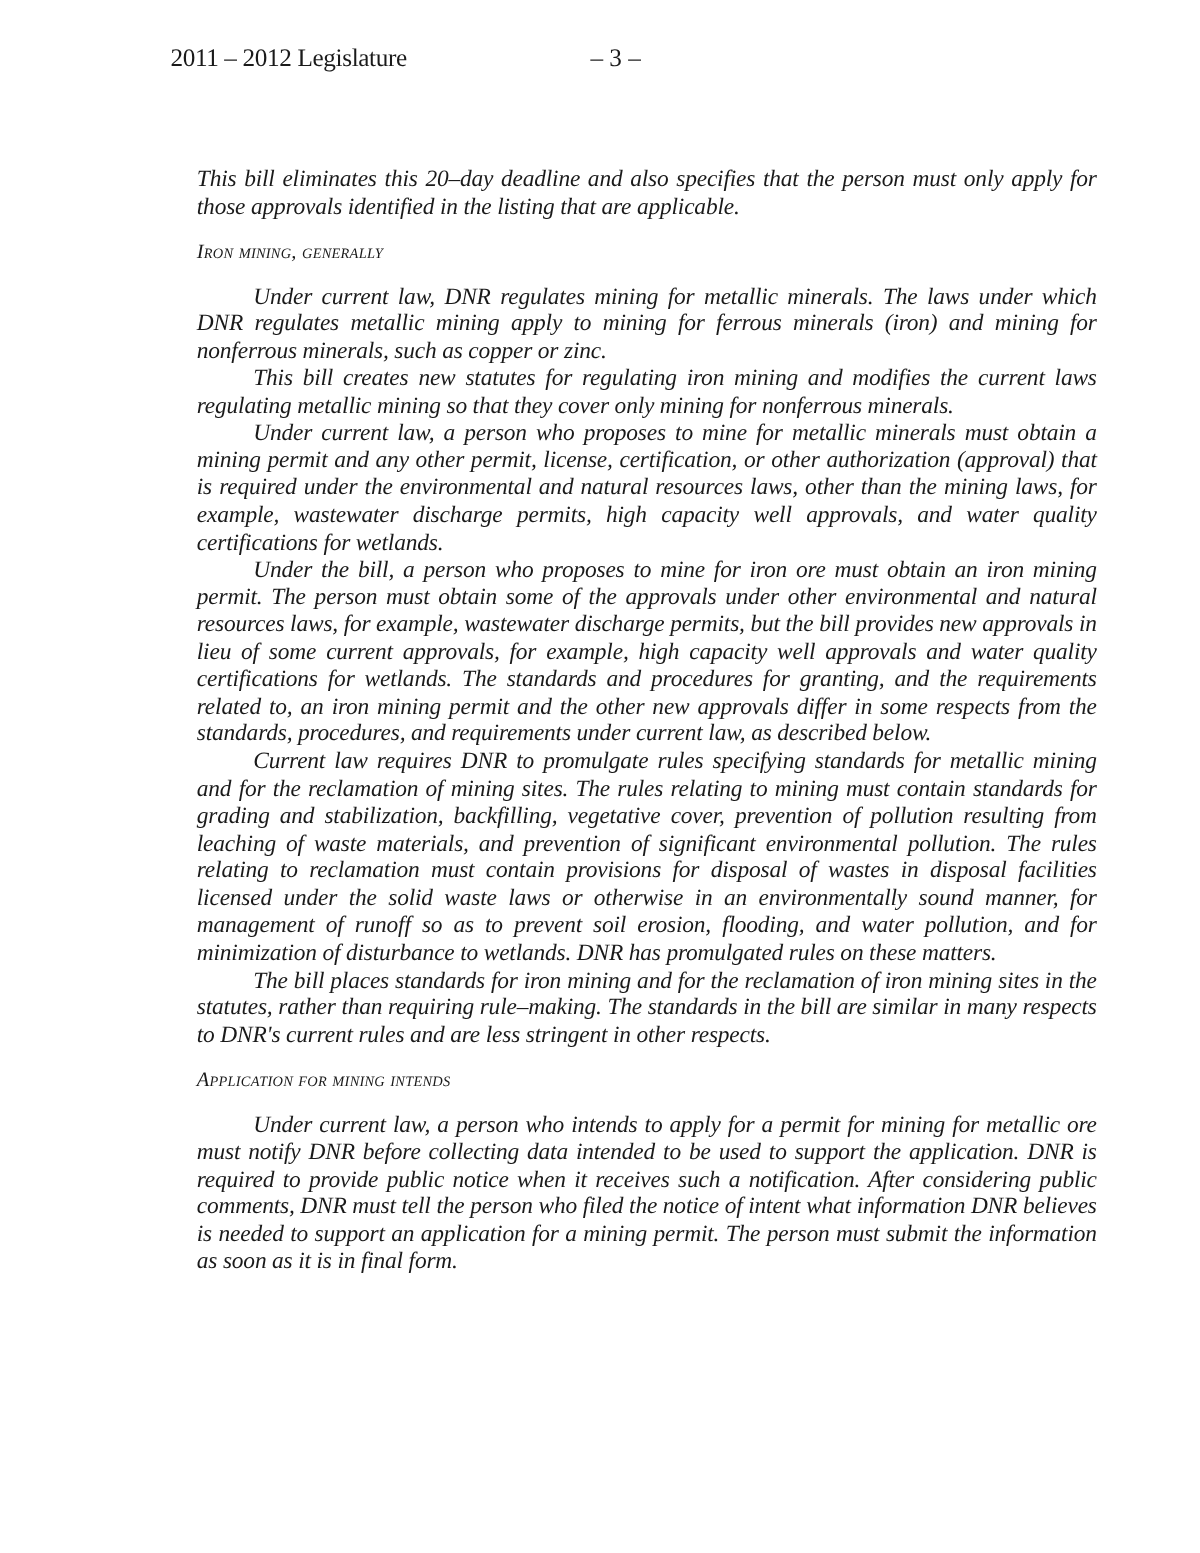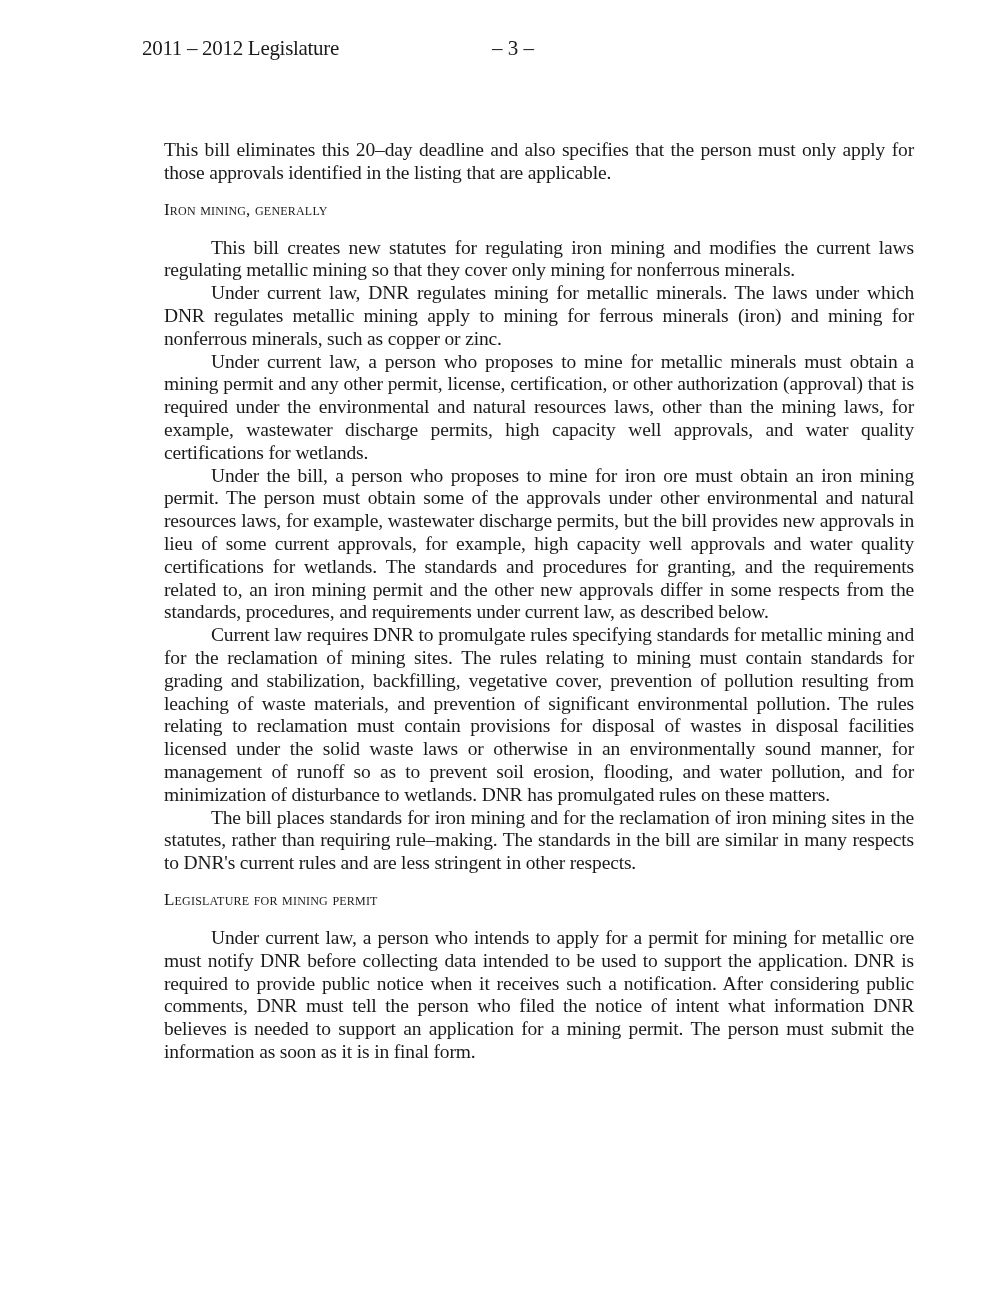--- a/index.html
+++ b/index.html
@@ -4,21 +4,21 @@
   <style>
     html, body { margin: 0; padding: 0; background: #ffffff; }
     body {
       width: 1000px; height: 1294px; position: relative; overflow: hidden;
       font-family: "Liberation Serif", "DejaVu Serif", serif; color: #1a1a1a;
     }
     .header { position: absolute; top: 0; left: 0; width: 893px; height: 80px; text-decoration: underline; }
     .hdr-left { position: absolute; left: 142px; top: 36px; font-size: 21px; letter-spacing: -0.3px; }
     .hdr-center { position: absolute; left: 492px; top: 36px; font-size: 21px; }
     .hdr-right { position: absolute; right: 94px; top: 29px; text-align: right; font-size: 16.5px; line-height: 20px; letter-spacing: -0.2px; }
-    .content { position: absolute; left: 164px; top: 139px; width: 750px; }
+    .content { position: absolute; left: 164px; top: 139px; width: 750px; font-style: italic; }
     p.para {
       margin: 0; font-size: 19.5px; line-height: 22.8px; text-align: justify;
       text-indent: 47px; letter-spacing: -0.15px;
     }
     p.para.noindent { text-indent: 0; }
     .heading {
       font-variant: small-caps; font-size: 17px; letter-spacing: 0.2px;
       margin: 14px 0 16px 0; line-height: 22px;
     }
   </style>
@@ -28,25 +28,25 @@
 <div class="header">
   <div class="hdr-left">2011 – 2012 Legislature</div>
   <div class="hdr-center">– 3 –</div>
 </div>
 
 <div class="content">
   <p class="para noindent">This bill eliminates this 20–day deadline and also specifies that the person must only apply for those approvals identified in the listing that are applicable.</p>
 
   <div>
     <div class="heading">Iron mining, generally</div>
+    <p class="para">Under current law, DNR regulates mining for metallic minerals.  The laws under which DNR regulates metallic mining apply to mining for ferrous minerals (iron) and mining for nonferrous minerals, such as copper or zinc.</p>
     <p class="para">This bill creates new statutes for regulating iron mining and modifies the current laws regulating metallic mining so that they cover only mining for nonferrous minerals.</p>
-    <p class="para">Under current law, DNR regulates mining for metallic minerals.  The laws under which DNR regulates metallic mining apply to mining for ferrous minerals (iron) and mining for nonferrous minerals, such as copper or zinc.</p>
     <p class="para">Under current law, a person who proposes to mine for metallic minerals must obtain a mining permit and any other permit, license, certification, or other authorization (approval) that is required under the environmental and natural resources laws, other than the mining laws, for example, wastewater discharge permits, high capacity well approvals, and water quality certifications for wetlands.</p>
     <p class="para">Under the bill, a person who proposes to mine for iron ore must obtain an iron mining permit.  The person must obtain some of the approvals under other environmental and natural resources laws, for example, wastewater discharge permits, but the bill provides new approvals in lieu of some current approvals, for example, high capacity well approvals and water quality certifications for wetlands. The standards and procedures for granting, and the requirements related to, an iron mining permit and the other new approvals differ in some respects from the standards, procedures, and requirements under current law, as described below.</p>
     <p class="para">Current law requires DNR to promulgate rules specifying standards for metallic mining and for the reclamation of mining sites.  The rules relating to mining must contain standards for grading and stabilization, backfilling, vegetative cover, prevention of pollution resulting from leaching of waste materials, and prevention of significant environmental pollution.  The rules relating to reclamation must contain provisions for disposal of wastes in disposal facilities licensed under the solid waste laws or otherwise in an environmentally sound manner, for management of runoff so as to prevent soil erosion, flooding, and water pollution, and for minimization of disturbance to wetlands.  DNR has promulgated rules on these matters.</p>
     <p class="para">The bill places standards for iron mining and for the reclamation of iron mining sites in the statutes, rather than requiring rule–making.  The standards in the bill are similar in many respects to DNR's current rules and are less stringent in other respects.</p>
   </div>
 
   <div>
-    <div class="heading">Legislature for mining permit</div>
+    <div class="heading">Application for mining intends</div>
     <p class="para">Under current law, a person who intends to apply for a permit for mining for metallic ore must notify DNR before collecting data intended to be used to support the application.  DNR is required to provide public notice when it receives such a notification.  After considering public comments, DNR must tell the person who filed the notice of intent what information DNR believes is needed to support an application for a mining permit.  The person must submit the information as soon as it is in final form.</p>
   </div>
 </div>
 
 </body></html>

